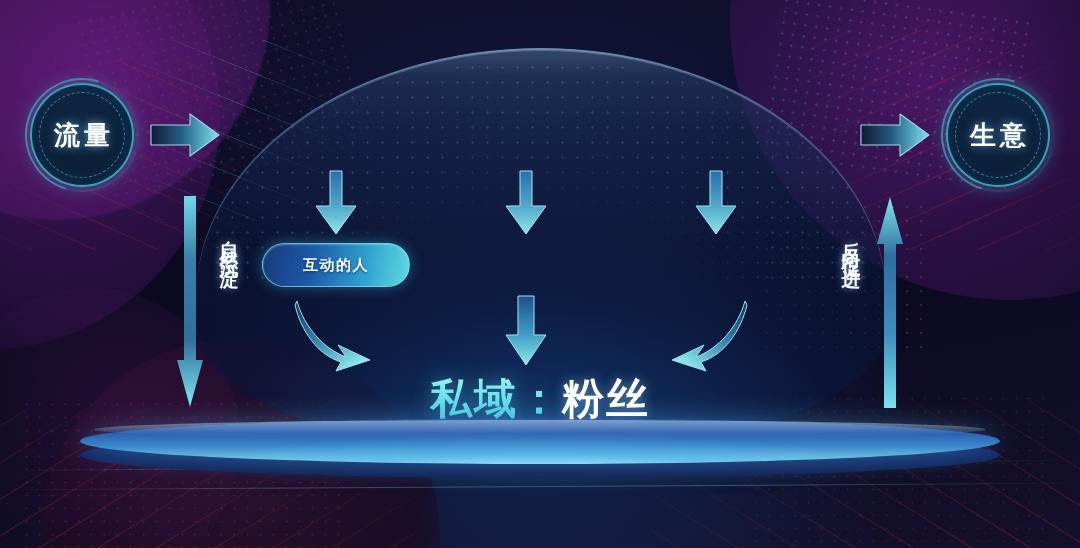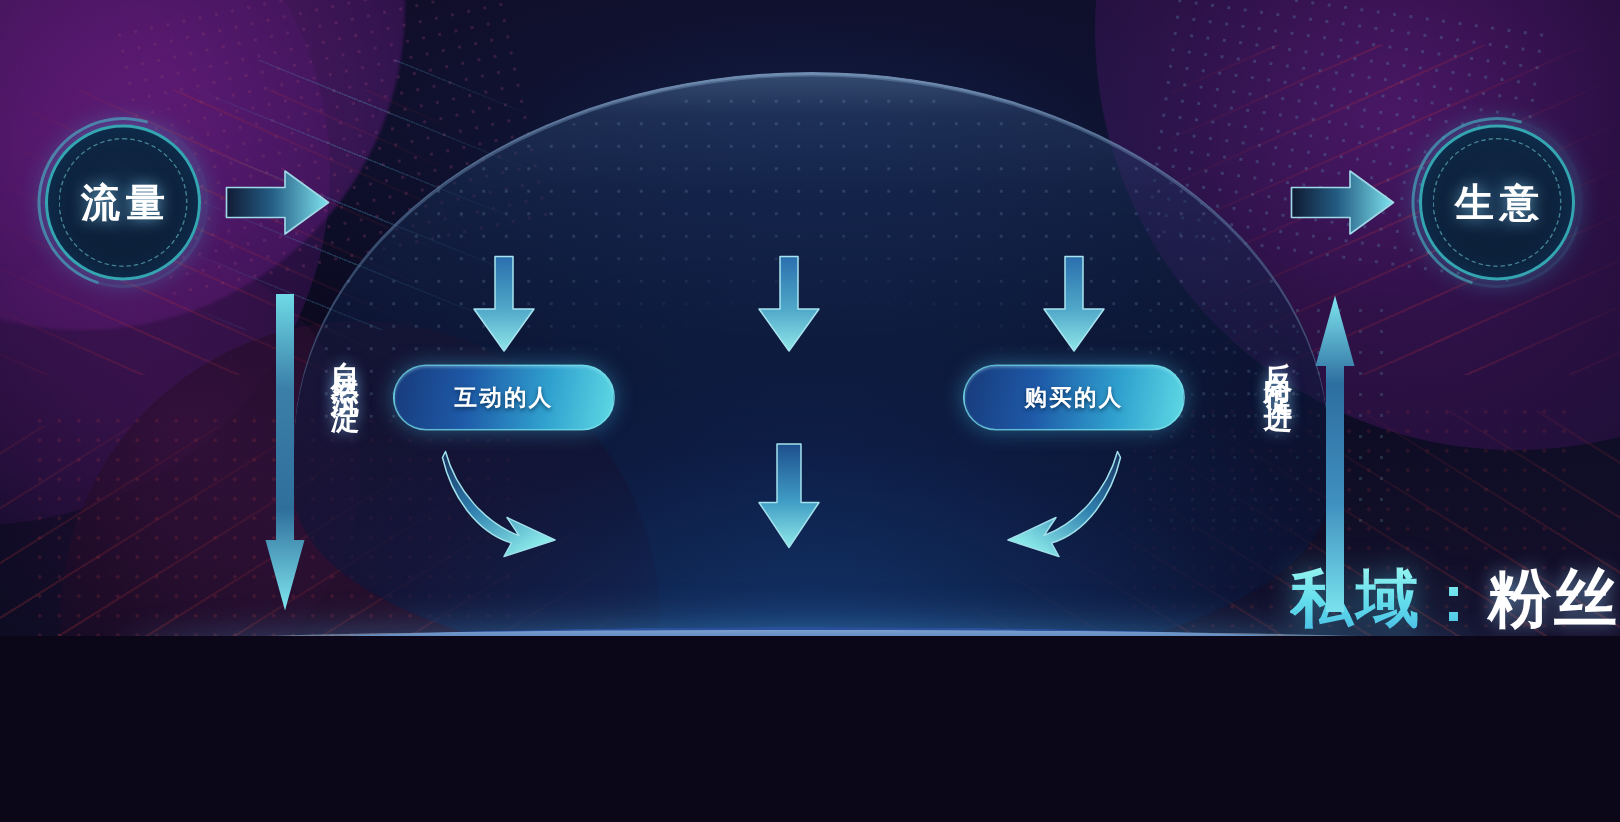--- a/index.html
+++ b/index.html
@@ -5,21 +5,21 @@
   * { margin:0; padding:0; box-sizing:border-box; }
   html,body { width:1080px; height:548px; overflow:hidden; }
   body {
     font-family:"Liberation Sans","DejaVu Sans",sans-serif;
     background:#0b0718;
     position:relative;
   }
 
   #stage {
     position:absolute; inset:0;
-    width:1080px; height:424px;
+    width:1080px; height:548px;
     overflow:hidden;
     background:
       radial-gradient(circle at 50% 78%, rgba(20,55,110,0.55) 0%, rgba(10,18,48,0.0) 52%),
       radial-gradient(ellipse 70% 60% at 50% 20%, rgba(18,40,85,0.45) 0%, rgba(8,10,32,0) 65%),
       linear-gradient(170deg,#120a24 0%,#0d0a22 28%,#0a0a20 55%,#15102c 100%);
   }
 
   
   .bg-layer { position:absolute; pointer-events:none; }
 
@@ -258,21 +258,21 @@
   .ad-3 { left:693px; }
 
   
   .arrow-curve { position:absolute; top:293px; width:110px; height:80px; }
   .ac-1 { left:292px; }
   .ac-3 { left:640px; }
   .arrow-mid { position:absolute; left:503px; top:295px; width:46px; height:72px; }
 
   
   .sub-title {
-    position:absolute; left:0; right:0; top:371px; text-align:right;
+    position:absolute; left:0; right:0; top:371px; text-align:center;
     font-size:42px; font-weight:bold; letter-spacing:2px;
     white-space:nowrap;
   }
   .sub-cyan {
     background:linear-gradient(180deg,#9bf6f0 0%,#63ddec 55%,#49bfe6 100%);
     -webkit-background-clip:text; background-clip:text;
     -webkit-text-fill-color:transparent; color:transparent;
     filter:drop-shadow(0 0 10px rgba(80,210,235,0.55));
   }
   .sub-white {
@@ -400,23 +400,20 @@
           <stop offset="55%" stop-color="#4fa7c9"></stop>
           <stop offset="100%" stop-color="#8fe6e8"></stop>
         </linearGradient>
       </defs>
       <path d="M17,1 L29,1 L29,36 L43,36 L23,64 L3,36 L17,36 Z" fill="url(#gDown3)" stroke="#a8e4ef" stroke-width="1" stroke-linejoin="round"></path>
     </svg>
   </div>
 
   <div class="pill pill-1">
     <span class="pill-label">互动的人</span>
-  </div>
-  <div class="pill pill-3">
-    <span class="pill-label">购买的人</span>
   </div>
 
   <div class="arrow-curve ac-1">
     <svg viewBox="0 0 110 80" width="110" height="80">
       <defs>
         <linearGradient id="gCurveL" x1="0" y1="0" x2="0.7" y2="1">
           <stop offset="0%" stop-color="#18305e"></stop>
           <stop offset="50%" stop-color="#2f7fae"></stop>
           <stop offset="100%" stop-color="#8aeaea"></stop>
         </linearGradient>

